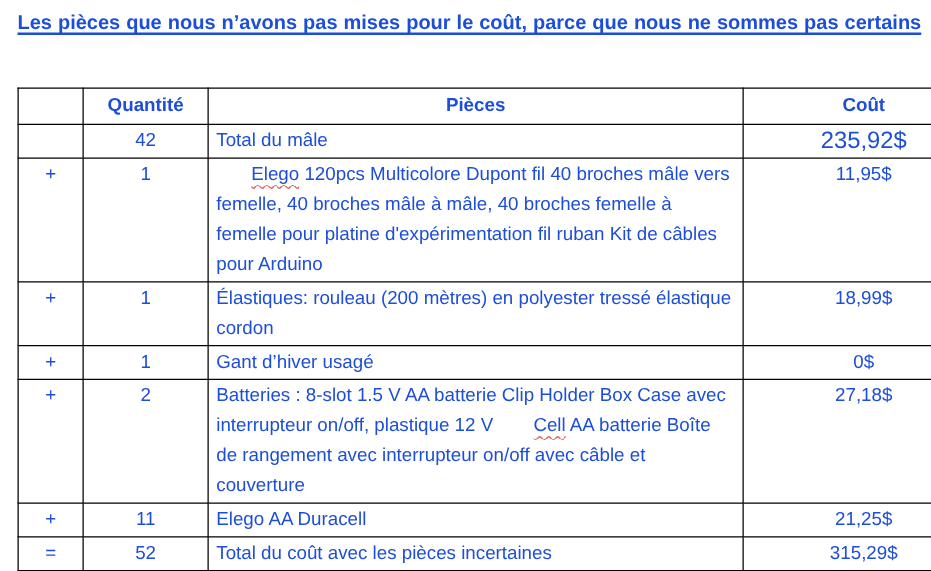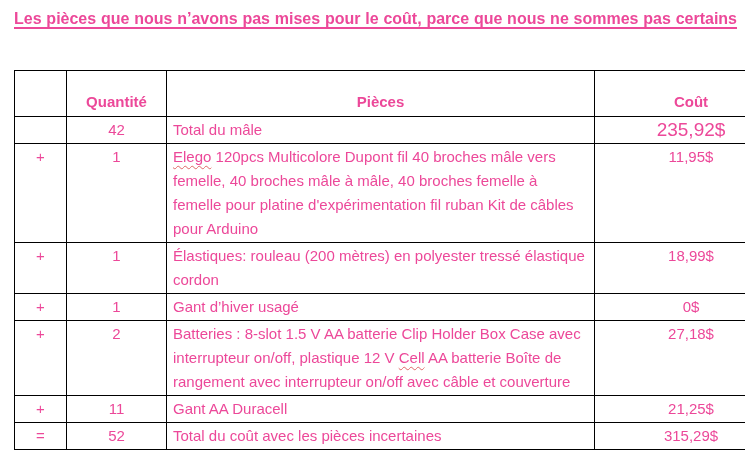--- a/index.html
+++ b/index.html
@@ -49,43 +49,44 @@
     border: 1.5px solid #000000;
     padding: 1px 6px;
     font-size: 15px;
     line-height: 24px;
     vertical-align: top;
     overflow: hidden;
   }
   .cost-table th {
     font-weight: bold;
     text-align: center;
-    padding-top: 19px;
+    padding-top: 2px;
     padding-bottom: 2px;
   }
   .col-op   { width: 39px;  text-align: center; }
   .col-qty  { width: 87px;  text-align: center; }
   .col-piece{ width: 415px; text-align: left; }
   .col-cost { width: 180px; text-align: center; }
   td.cost-lg {
     font-size: 19px;
     line-height: 24px;
   }
   .squiggle {
     text-decoration: underline;
     text-decoration-style: wavy;
     text-decoration-color: var(--squiggle, #e06666);
     text-decoration-thickness: 1px;
     text-underline-offset: 3px;
+    margin-left: 28px;
   }
 </style>
 </head>
 <body>
 
-<div class="page" style="color: #ec4899;">
+<div class="page" style="color: #1d4ed8;">
 
   <div class="doc-title">
     <span class="title-line1">Les pièces que nous n’avons pas mises pour le coût, parce que nous ne sommes pas certains</span>
   </div>
 
   <table class="cost-table">
     <thead>
       <tr>
         <th class="col-op"></th>
         <th class="col-qty">Quantité</th>
@@ -120,21 +121,21 @@
         </tr>
         <tr>
           <td class="col-op">+</td>
           <td class="col-qty">2</td>
           <td class="col-piece">Batteries : 8-slot 1.5 V AA batterie Clip Holder Box Case avec interrupteur on/off, plastique 12 V <span class="squiggle">Cell</span> AA batterie Boîte de rangement avec interrupteur on/off avec câble et couverture</td>
           <td class="col-cost">27,18$</td>
         </tr>
         <tr>
           <td class="col-op">+</td>
           <td class="col-qty">11</td>
-          <td class="col-piece">Gant AA Duracell</td>
+          <td class="col-piece">Elego AA Duracell</td>
           <td class="col-cost">21,25$</td>
         </tr>
         <tr>
           <td class="col-op">=</td>
           <td class="col-qty">52</td>
           <td class="col-piece">Total du coût avec les pièces incertaines</td>
           <td class="col-cost">315,29$</td>
         </tr>
       </tbody>
   </table>

